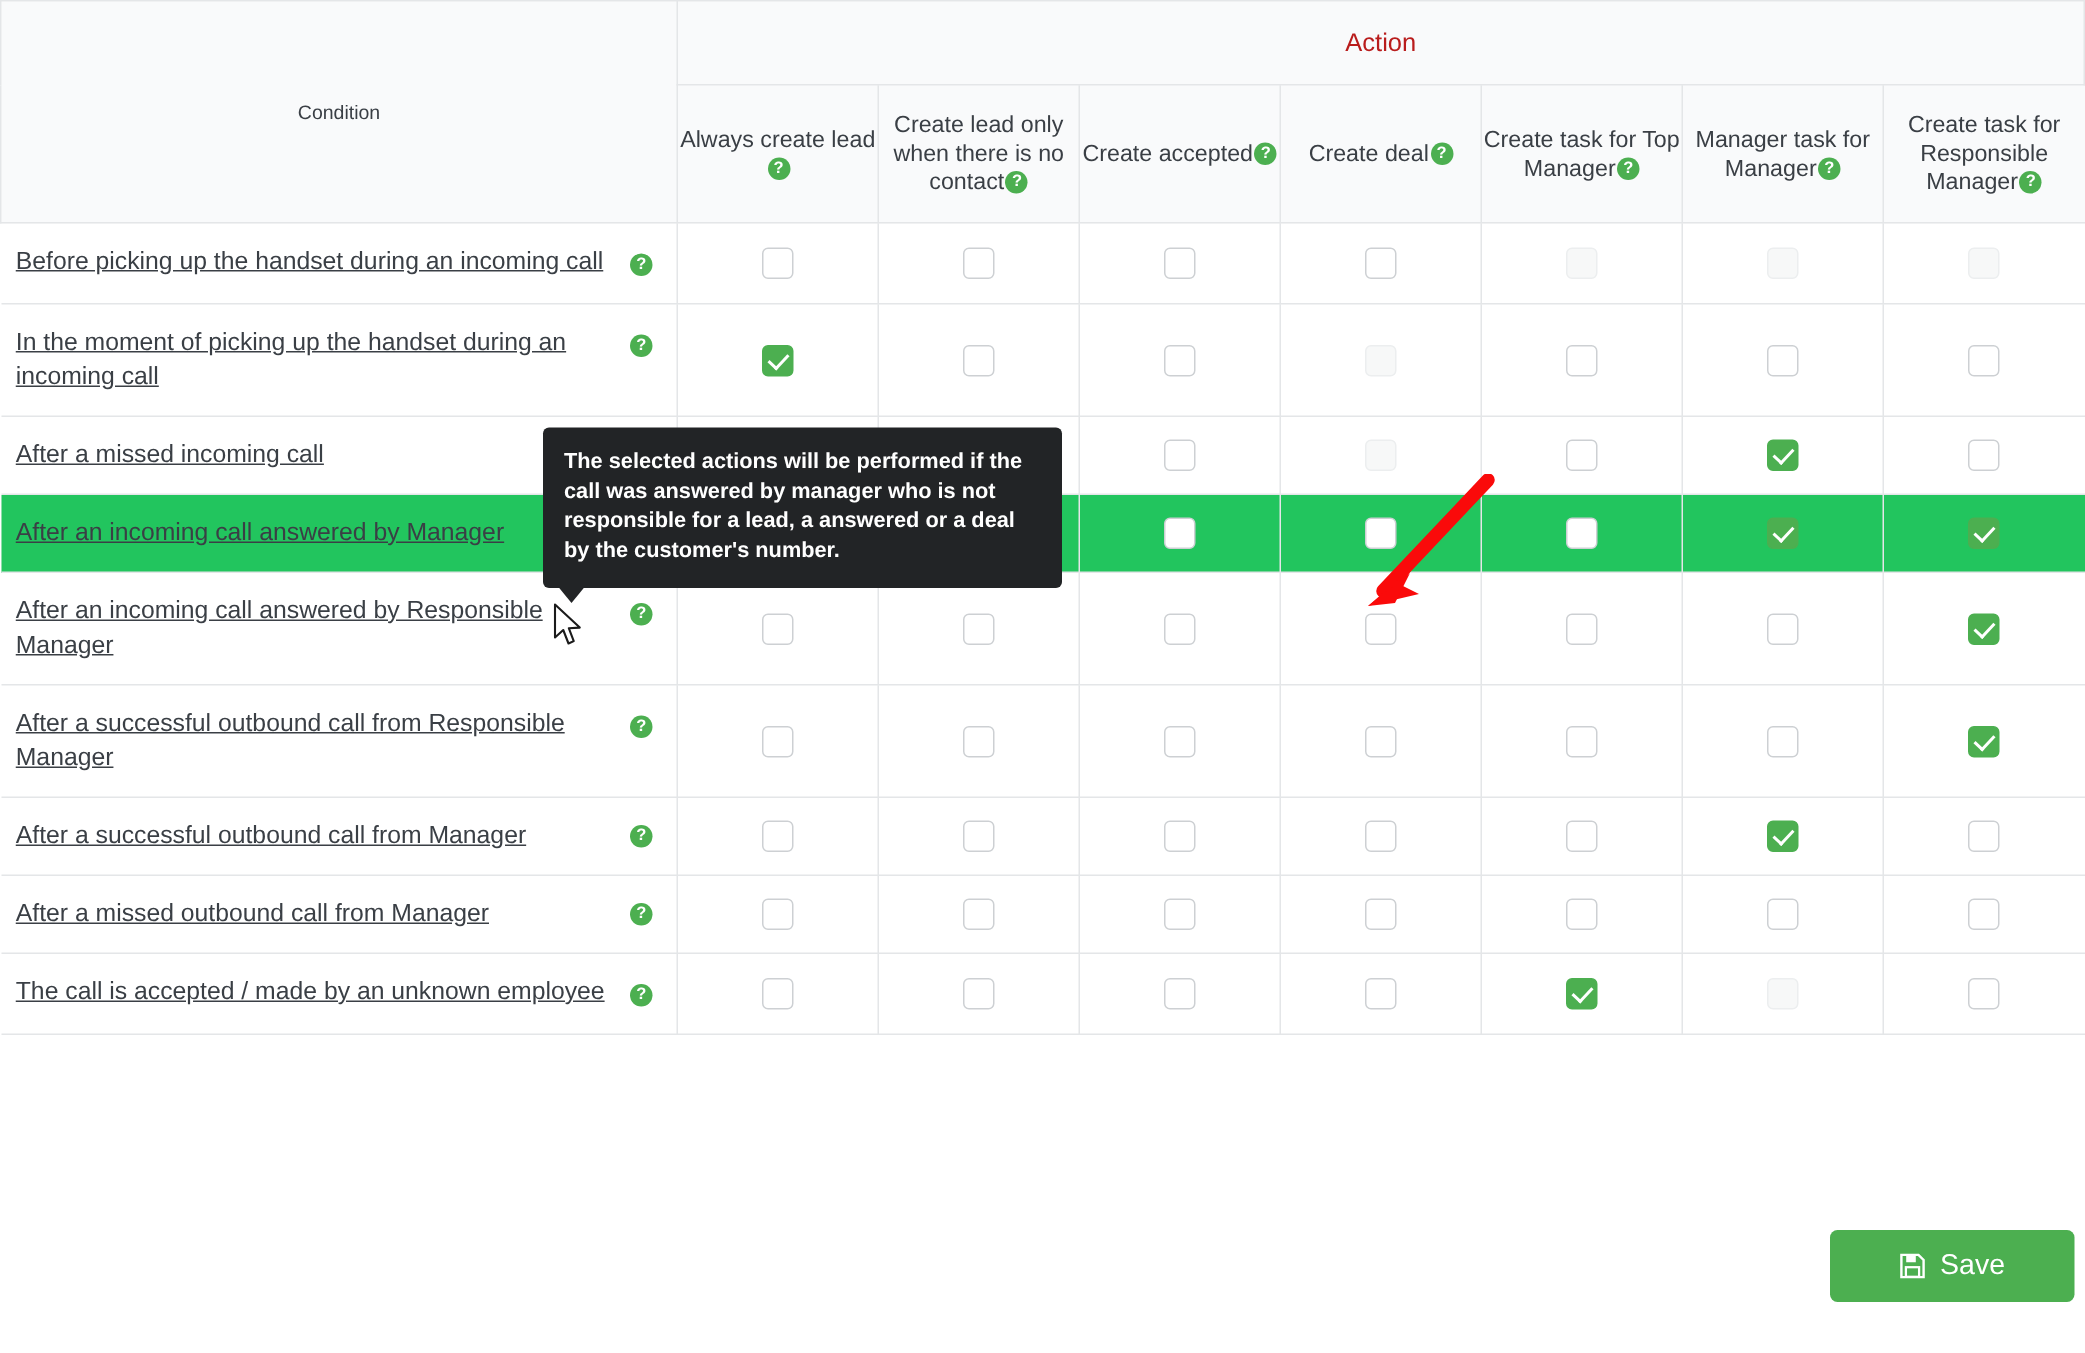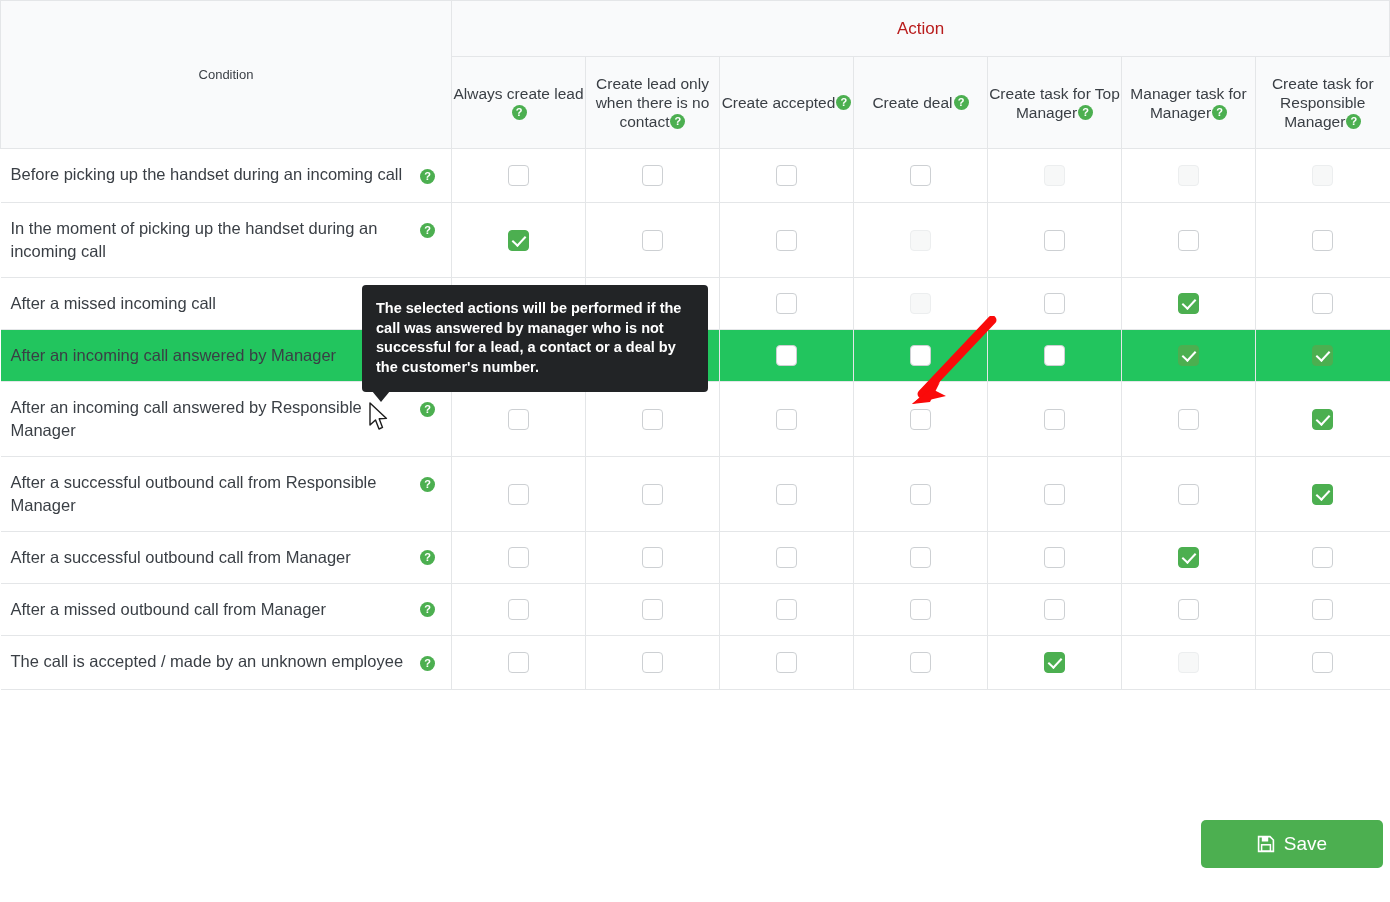--- a/index.html
+++ b/index.html
@@ -85,21 +85,21 @@
     font-size: 16.5px;
     line-height: 23px;
     vertical-align: middle;
   }
   .cond-wrap {
     display: flex;
     align-items: flex-start;
     justify-content: space-between;
     gap: 8px;
   }
-  .cond-text { flex: 0 1 auto; }
+  .cond-text { flex: 0 1 auto; text-decoration: underline; }
   .cond-help-slot { flex: 0 0 auto; padding-top: 2px; }
   .cond-wrap.inline { justify-content: space-between; align-items: center; }
   .cond-wrap.inline .cond-help-slot { padding-top: 0; margin-left: 9px; }
 
   tbody td.cb-cell {
     text-align: center;
     vertical-align: middle;
   }
   tbody td.cb-cell:last-child { border-right: none; }
   tbody tr.hovered { background: #f1f1f1; }
@@ -183,21 +183,21 @@
     width: 1390px;
     padding-right: 7px;
     display: flex;
     justify-content: flex-end;
   }
   .save-btn {
     display: inline-flex;
     align-items: center;
     justify-content: center;
     gap: 9px;
-    width: 182px;
+    width: 163px;
     height: 48px;
     background: #4caf50;
     border: none;
     border-radius: 5px;
     color: #ffffff;
     font-size: 19px;
     font-family: "Liberation Sans", sans-serif;
     cursor: pointer;
   }
   .save-icon { display: inline-block; width: 18px; height: 18px; }
@@ -356,21 +356,21 @@
           <td class="cb-cell"><span class="cb"></span></td>
           <td class="cb-cell"><span class="cb"></span></td>
           <td class="cb-cell"><span class="cb checked"></span></td>
           <td class="cb-cell"><span class="cb disabled"></span></td>
           <td class="cb-cell"><span class="cb"></span></td>
         </tr>
       </tbody>
   </table>
 
   <div class="tooltip">
-    <span>The selected actions will be performed if the call was answered by manager who is not successful for a lead, a contact or a deal by the customer's number.</span>
+    <span>The selected actions will be performed if the call was answered by manager who is not responsible for a lead, a answered or a deal by the customer's number.</span>
   </div>
 
   <svg class="red-arrow" viewBox="0 0 100 90">
     <line x1="92" y1="4" x2="22" y2="78" stroke="#fa0a0a" stroke-width="9" stroke-linecap="round"></line>
     <polygon points="12,88 42,62 34,74 46,80" fill="#fa0a0a"></polygon>
     <polygon points="12,88 40,66 30,86" fill="#fa0a0a"></polygon>
   </svg>
 
   <svg class="cursor" viewBox="0 0 22 30">
     <path d="M2,1 L2,23 L7.5,18 L11,27 L14.5,25.4 L11.2,16.8 L18.5,16.4 Z" fill="#ffffff" stroke="#1b1b1b" stroke-width="1.4" stroke-linejoin="round"></path>

